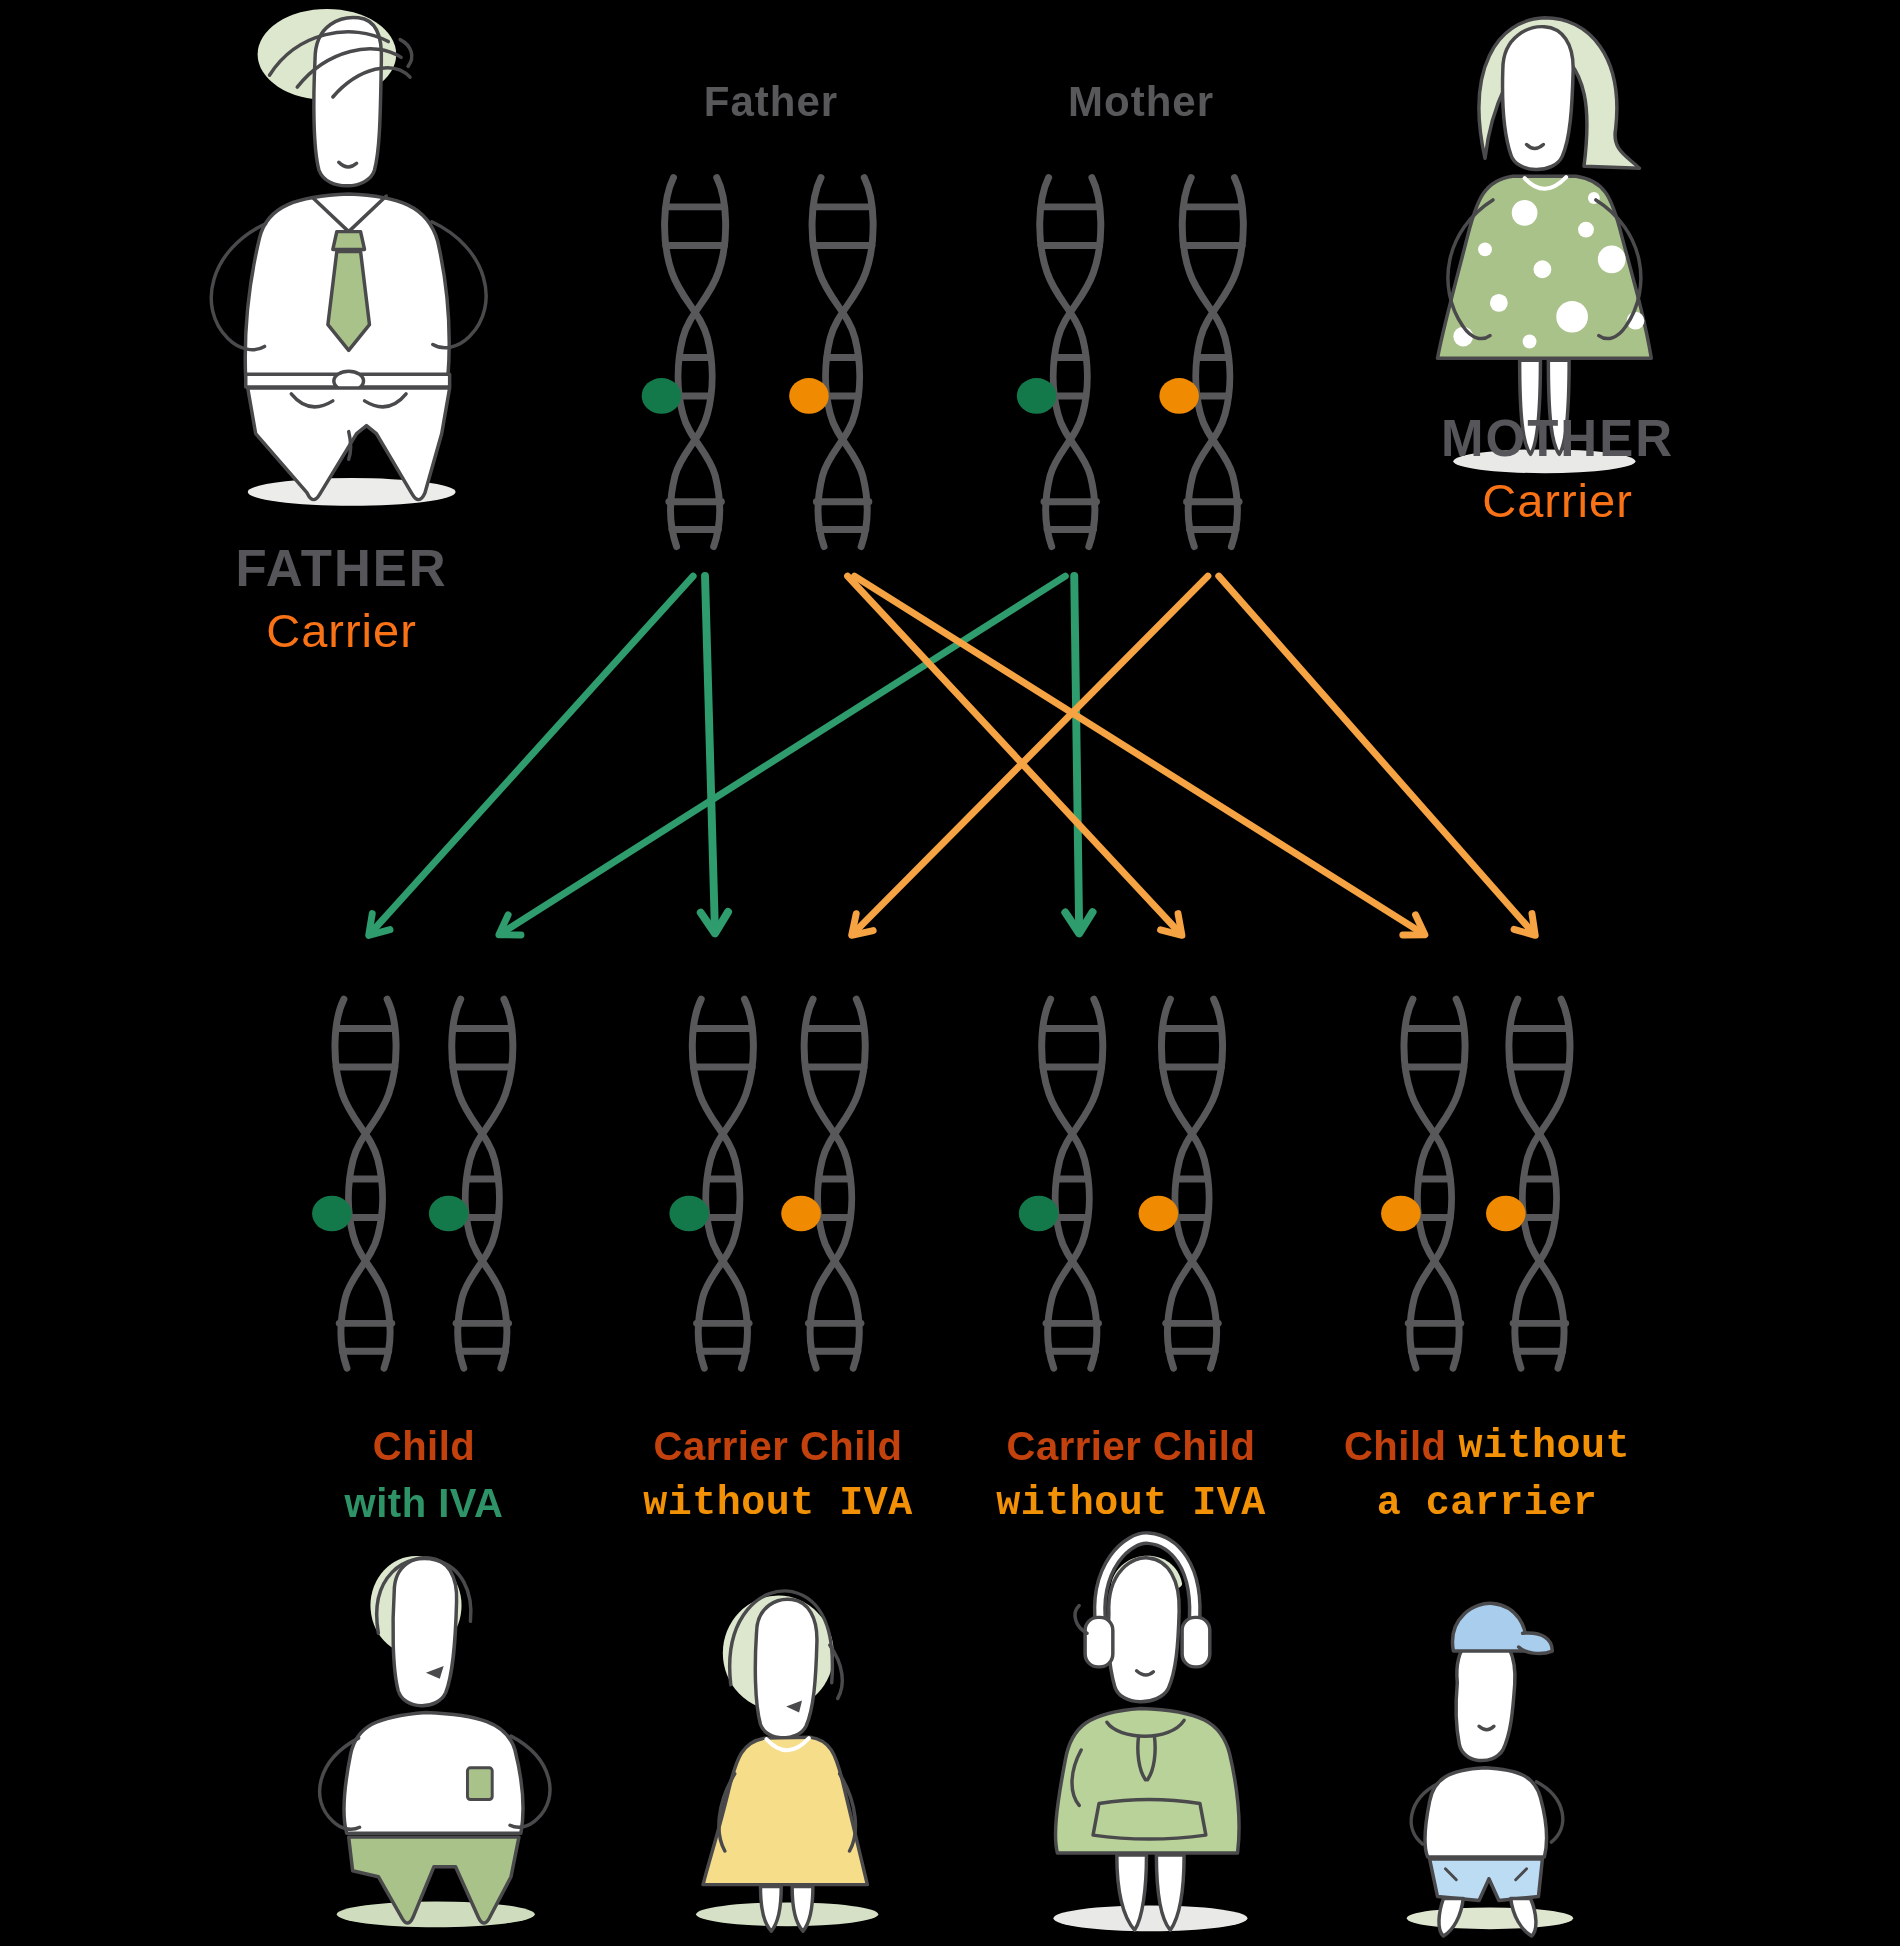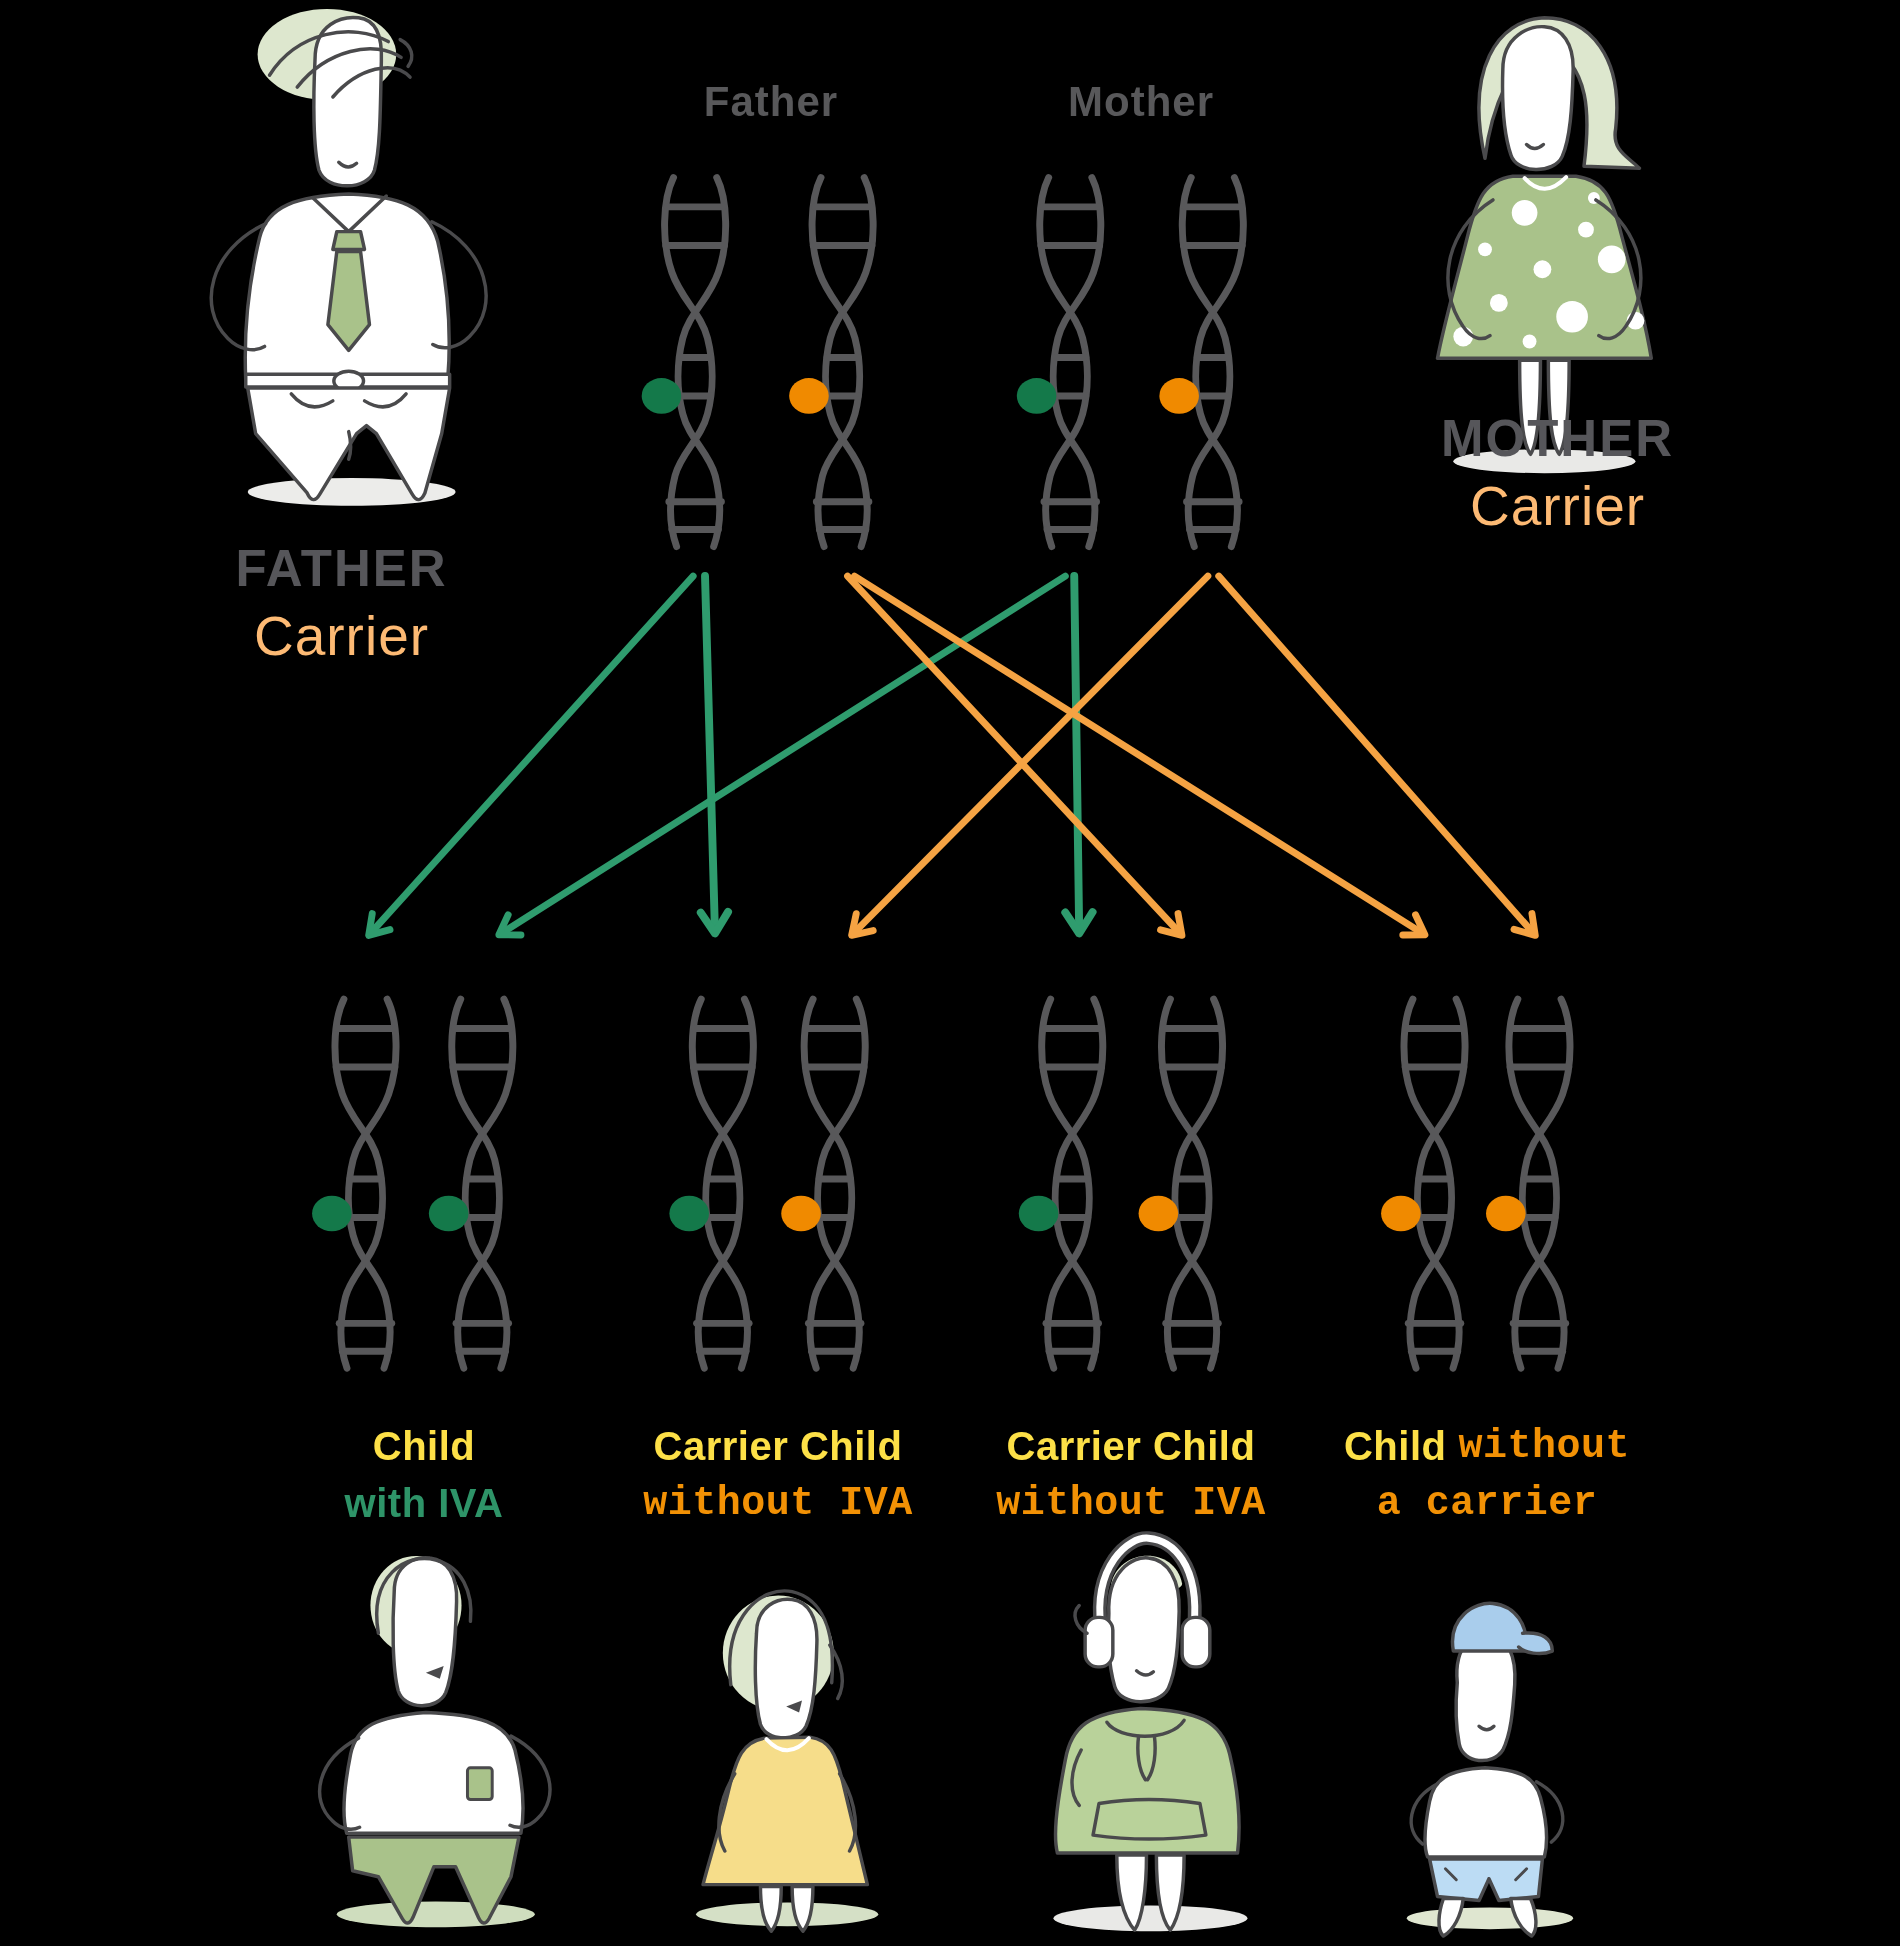--- a/index.html
+++ b/index.html
@@ -2,24 +2,24 @@
 <html><head>
 <meta charset="utf-8">
 <style>
   html,body{margin:0;padding:0;background:#000;}
   body{width:1901px;height:1946px;position:relative;font-family:"Liberation Sans",sans-serif;overflow:hidden;}
   #stage{position:absolute;left:0;top:0;width:1619px;height:1946px;}
   svg.art{position:absolute;left:0;top:0;}
   .txt{position:absolute;text-align:center;line-height:1.28;}
   .col-label{font-size:42px;font-weight:600;color:#58585A;letter-spacing:1px;}
   .parent-name{font-size:51px;font-weight:600;color:#56565A;letter-spacing:2px;}
-  .parent-role{font-size:55px;font-weight:400;color:#fdba74;letter-spacing:1px;}
+  .parent-role{font-size:47px;font-weight:400;color:#f97316;letter-spacing:1px;}
   .child-label{font-size:40px;font-weight:700;letter-spacing:0.5px;line-height:57px;}
   .child-label .line{display:flex;justify-content:center;gap:0.30em;white-space:nowrap;}
-  .t-gray{color:#fde047;}
+  .t-gray{color:#c2410c;}
   .t-green{color:#2E9468;}
   .t-orange{color:#F29105;font-family:Liberation Mono, monospace;}
 </style>
 </head>
 <body>
 
 <div id="stage">
 
 <svg class="art" width="1901" height="1946" viewBox="0 0 1920 1966">
   <defs>

